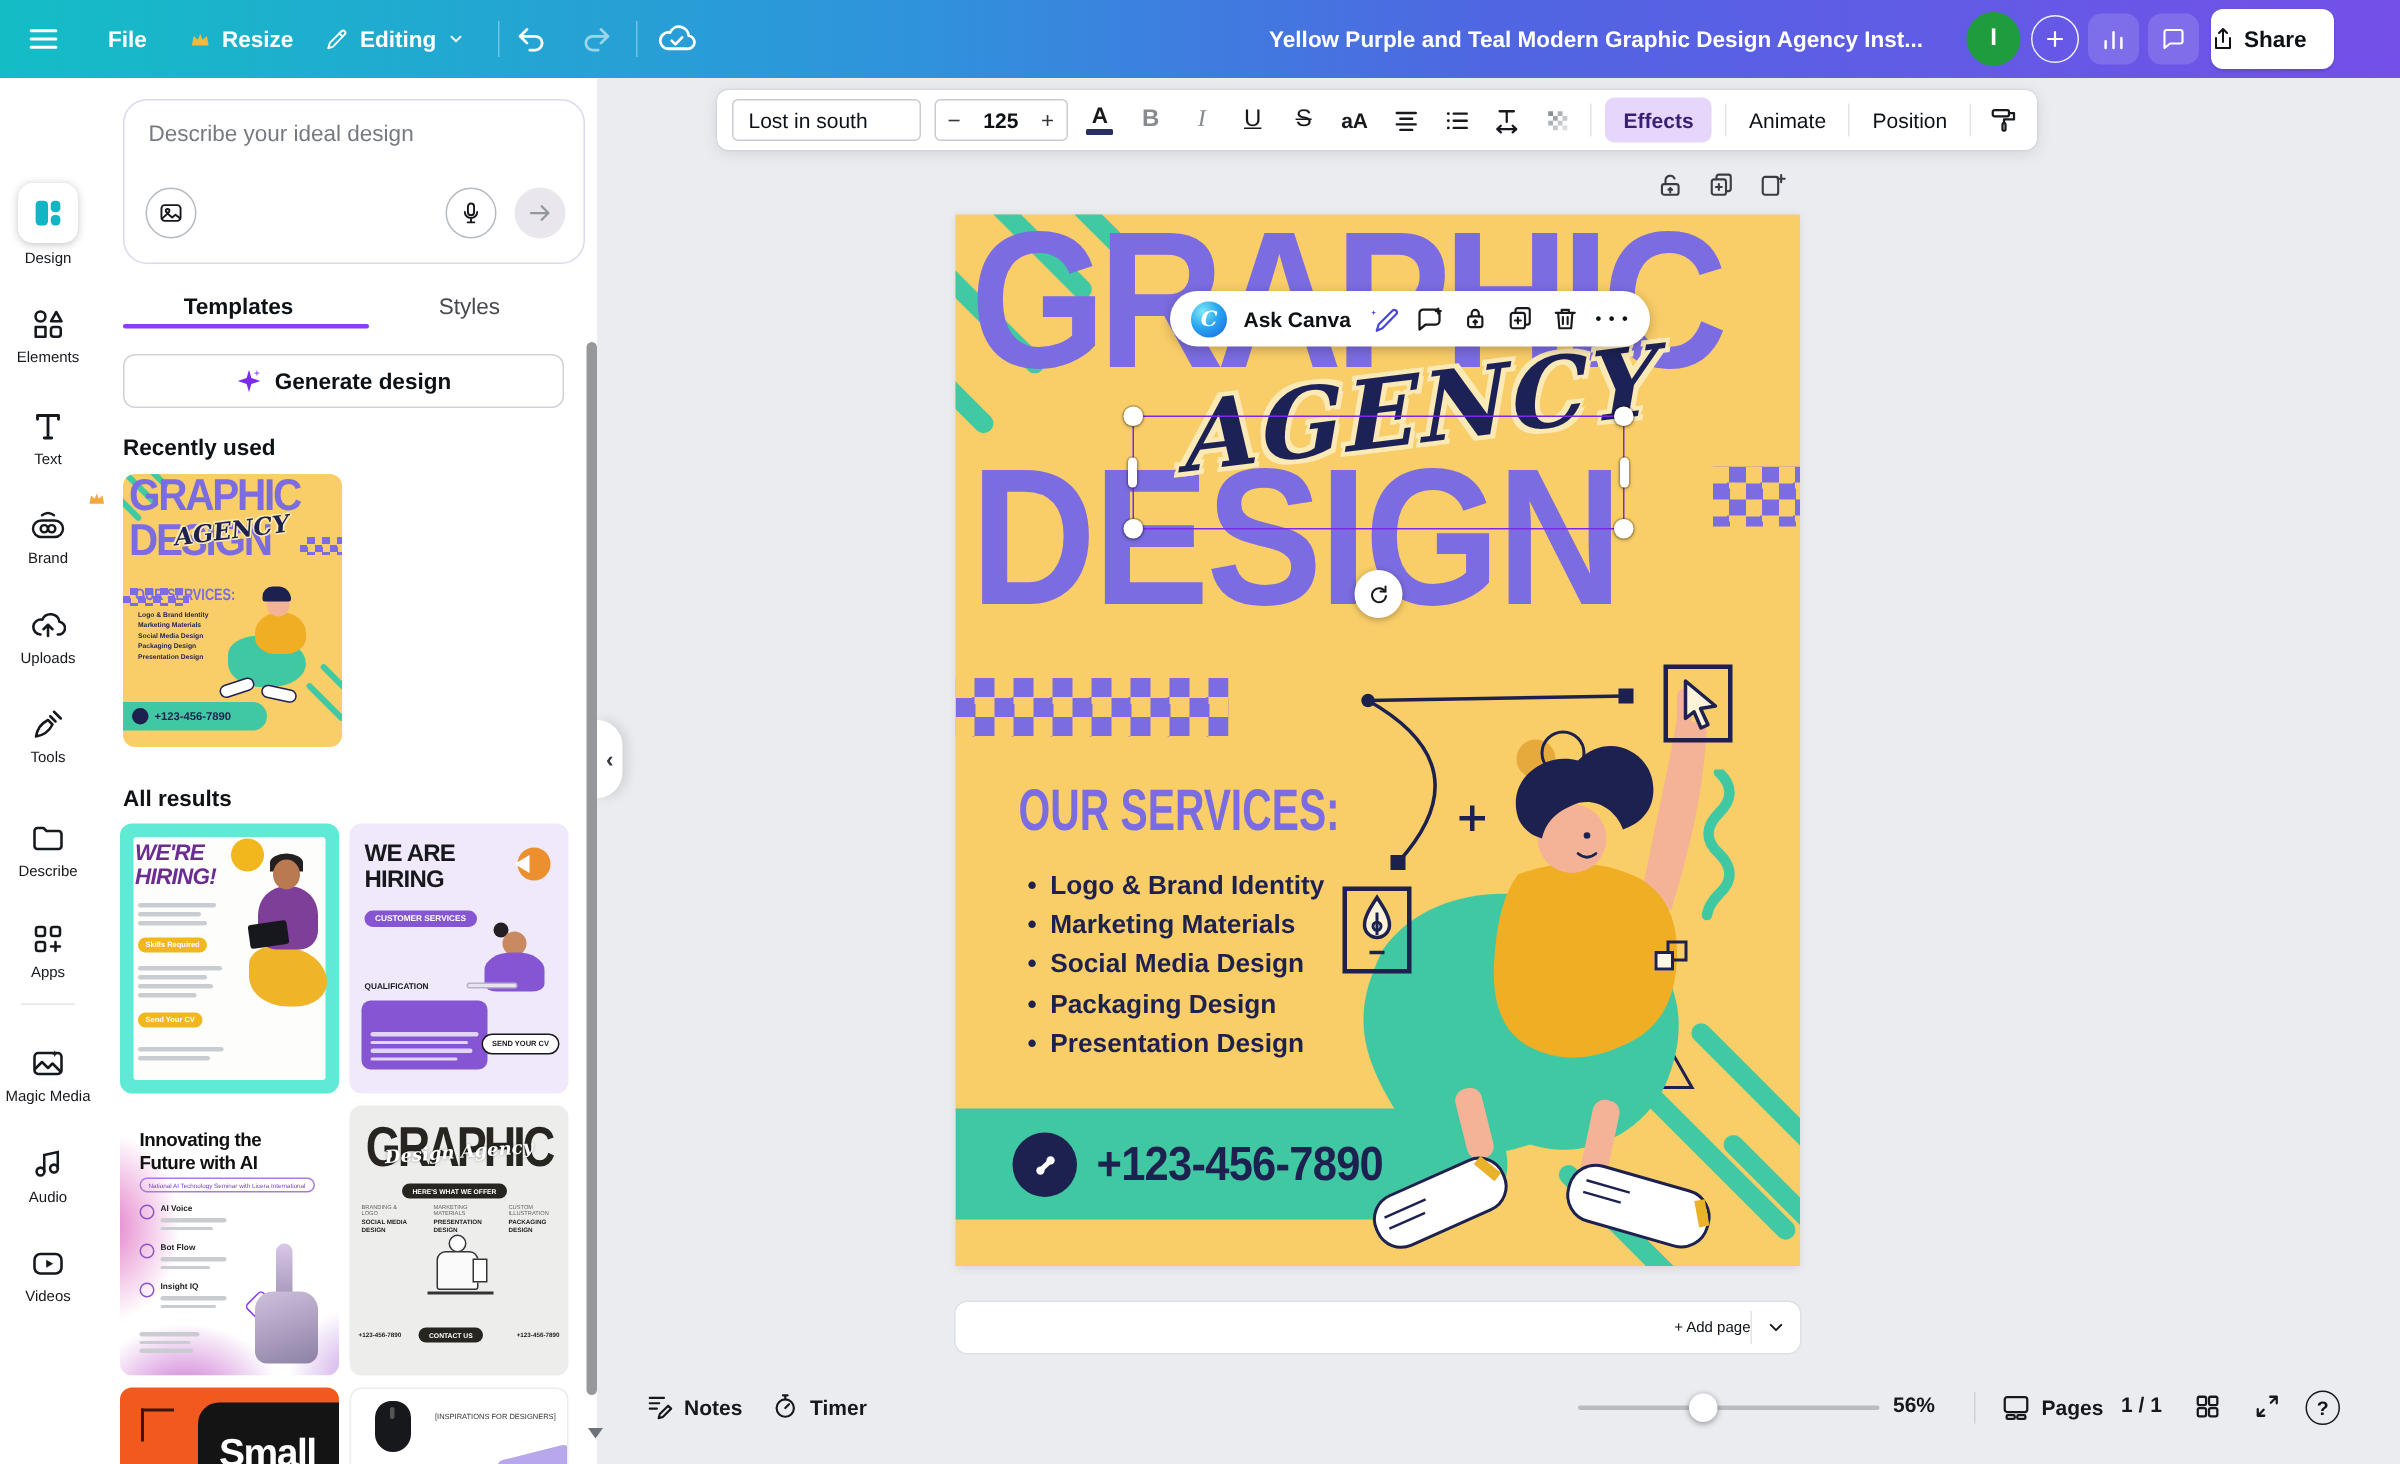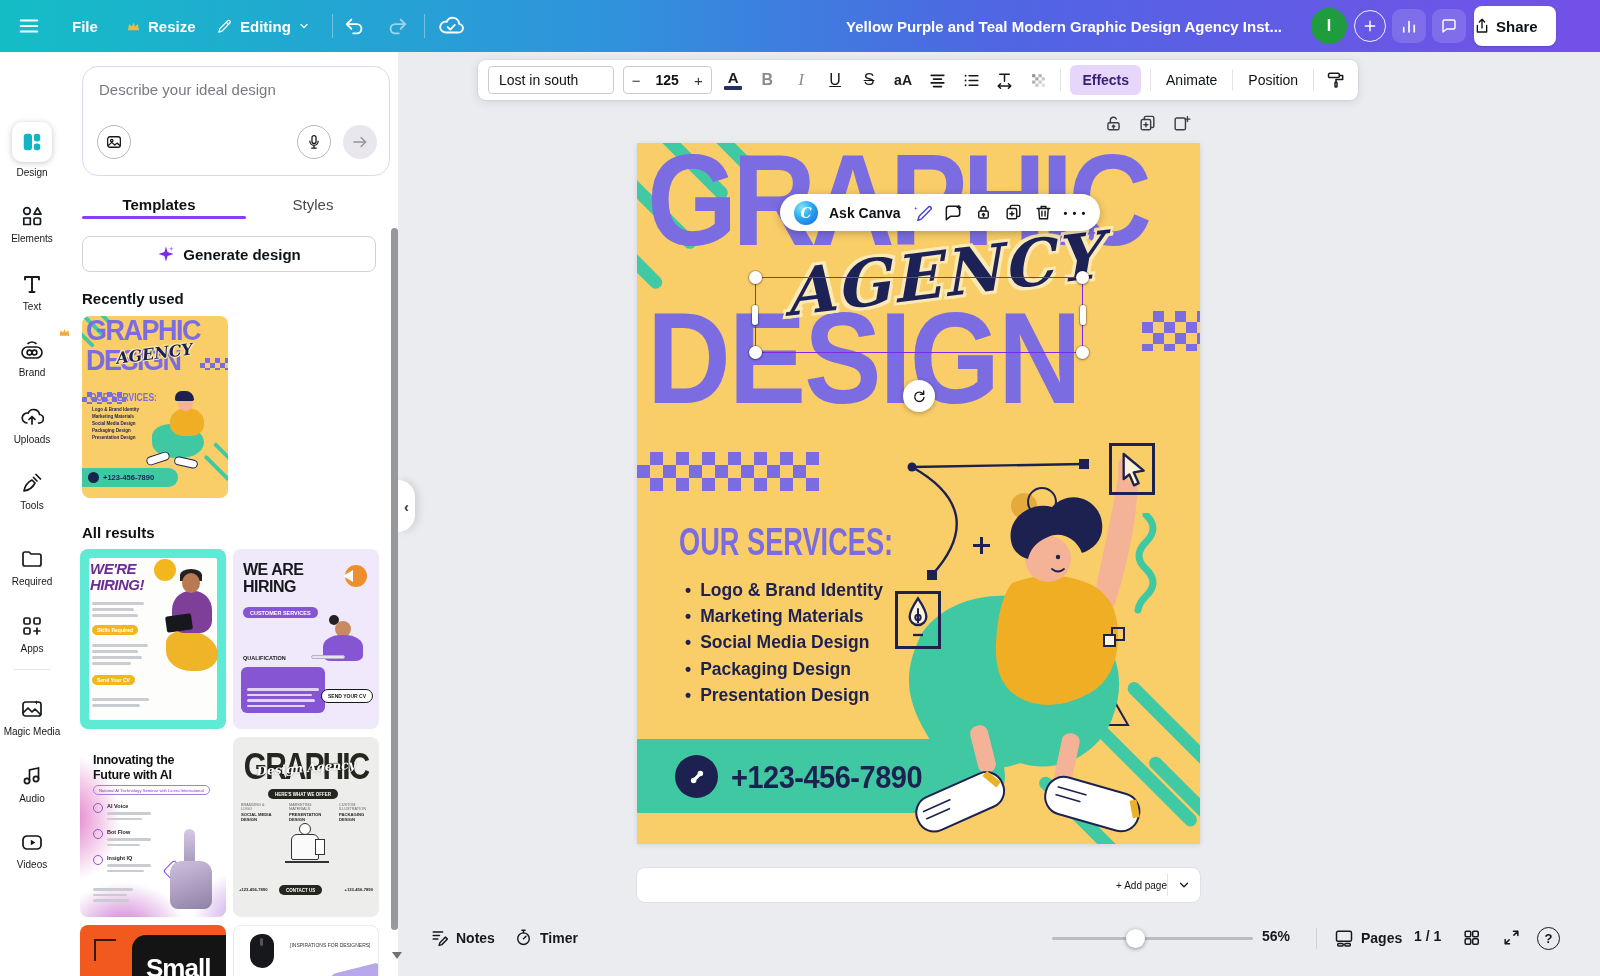--- a/index.html
+++ b/index.html
@@ -318,21 +318,21 @@
     <svg width="24" height="24" viewBox="0 0 24 24" fill="none" stroke="#15181c" stroke-width="1.7" stroke-linecap="round" stroke-linejoin="round">
         <path d="M4 20c6-1 9-4 11-8l-3-3c-4 2-7 5-8 11z"></path>
         <path d="M13.5 6.5 17 10M16 3.5 20.5 8"></path>
       </svg>
     <span class="rail-label">Tools</span>
   </div>
   <div class="rail-item" style="top:495px">
     <svg width="24" height="24" viewBox="0 0 24 24" fill="none" stroke="#15181c" stroke-width="1.7" stroke-linejoin="round">
         <path d="M3 7a2 2 0 0 1 2-2h4l2 2h8a2 2 0 0 1 2 2v8a2 2 0 0 1-2 2H5a2 2 0 0 1-2-2z"></path>
       </svg>
-    <span class="rail-label">Required</span>
+    <span class="rail-label">Describe</span>
   </div>
   <div class="rail-item" style="top:562px">
     <svg width="24" height="24" viewBox="0 0 24 24" fill="none" stroke="#15181c" stroke-width="1.7" stroke-linecap="round">
         <rect x="4" y="4" width="6" height="6" rx="1.5"></rect>
         <rect x="14" y="4" width="6" height="6" rx="1.5"></rect>
         <rect x="4" y="14" width="6" height="6" rx="1.5"></rect>
         <path d="M17 14v6M14 17h6"></path>
       </svg>
     <span class="rail-label">Apps</span>
   </div>

